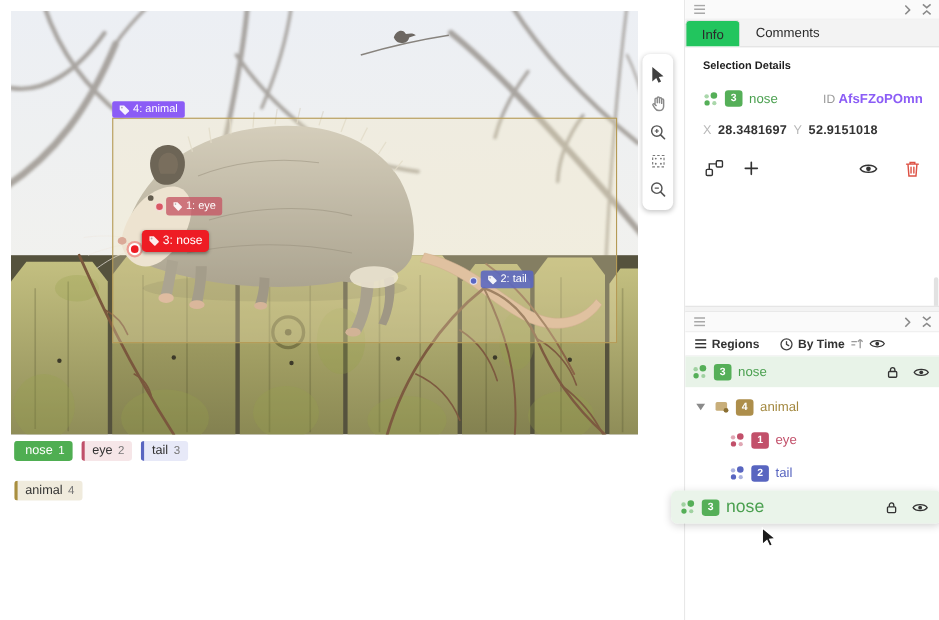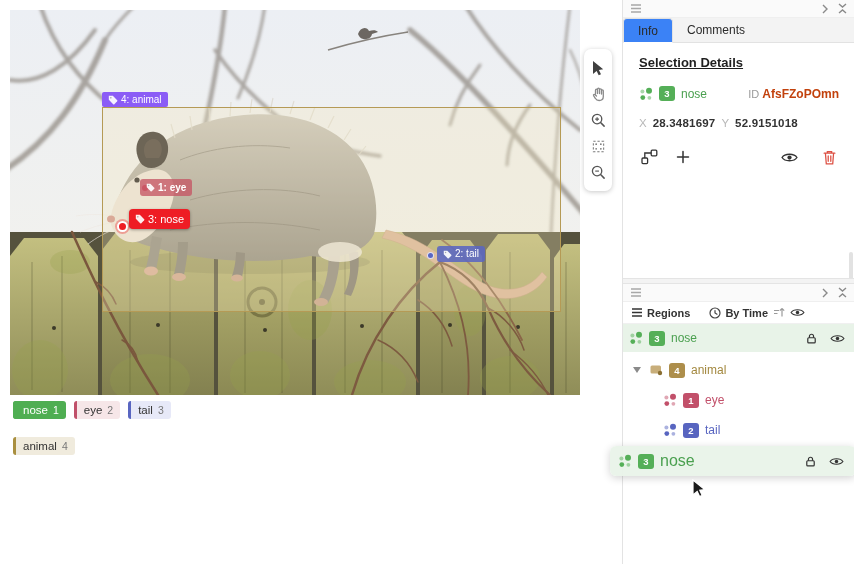--- a/index.html
+++ b/index.html
@@ -11,21 +11,21 @@
   .photo-wrap { position:absolute; left:10px; top:10px; width:570px; height:385px; }
   .photo-wrap svg.photo { position:absolute; left:0; top:0; }
 
   
   .bbox { position:absolute; left:92px; top:97px; width:459px; height:205px;
           border:1px solid #b59a55; background:rgba(243,229,187,.30); }
   .img-label { position:absolute; display:flex; align-items:center; gap:3px; color:#fff;
                font-size:10px; line-height:1; padding:0 6px; height:15px; border-radius:2px; white-space:nowrap; }
   .img-label svg { flex:0 0 auto; }
   .lbl-animal { left:92px; top:82px; background:#8b5cf6; }
-  .lbl-eye    { left:130px; top:169px; height:17px; border-radius:3px; background:rgba(197,86,100,.78);font-weight:bold; }
+  .lbl-eye    { left:141px; top:169px; height:17px; border-radius:3px; background:rgba(197,86,100,.78); }
   .lbl-nose   { left:119px; top:199px; height:20px; border-radius:4px; background:#ee1c24; font-size:11px;
                 box-shadow:0 1px 3px rgba(0,0,0,.35); }
   .lbl-tail   { left:427px; top:236px; height:16px; border-radius:3px; background:rgba(90,102,194,.88); }
   .kp { position:absolute; border-radius:50%; }
   .kp-eye  { left:131px; top:174px; width:8px; height:8px; background:#d95864; border:1px solid rgba(255,255,255,.75); }
   .kp-nose { left:107px; top:211px; width:11px; height:11px; background:#ee1c24; border:2px solid #fff;
              box-shadow:0 0 0 2px rgba(238,28,36,.35); }
   .kp-tail { left:417px; top:242px; width:7px; height:7px; background:#5a66c2; border:1px solid rgba(255,255,255,.8); }
 
   
@@ -62,32 +62,32 @@
   .panel { position:absolute; left:0; width:232px; background:#fff; }
   .p-info { top:0; height:278px; }
   .p-regions { top:284px; height:280px; }
   .pdivider { position:absolute; left:0; top:278px; width:232px; height:6px; background:#f3f3f3;
               border-top:1px solid #e4e4e4; border-bottom:1px solid #e4e4e4; }
   .ph { height:18px; background:#fafafa; border-bottom:1px solid #efefef; display:flex; align-items:center;
         justify-content:space-between; padding:0 8px; }
   .ph-right { display:flex; gap:10px; align-items:center; }
   .tabs { display:flex; background:#f3f3f3; border-bottom:1px solid #e2e2e2; height:25px; }
   .tab { padding:0 14px; line-height:24px; font-size:12px; color:#2b2b2b; cursor:pointer; }
-  .tab.active { background:#3b82f6; border:1px solid #e2e2e2; border-bottom:1px solid #fff; margin-bottom:-1px;
+  .tab.active { background:#22c55e; border:1px solid #e2e2e2; border-bottom:1px solid #fff; margin-bottom:-1px;
                 border-top-left-radius:4px; border-top-right-radius:4px; }
   .p-body { padding:12px 16px 0; position:relative; }
-  .p-body h3 { font-size:13px; color:#1f1f1f; margin-bottom:16px;text-decoration:underline; }
+  .p-body h3 { font-size:10px; color:#1f1f1f; margin-bottom:16px; }
   .sel-row { display:flex; align-items:center; gap:6px; }
   .badge { display:inline-flex; align-items:center; justify-content:center; min-width:16px; height:15px;
            padding:0 3px; border-radius:3px; color:#fff; font-size:9.5px; font-weight:bold; }
   .bg-green { background:#55af58; } .bg-tan { background:#ad8e4b; } .bg-red { background:#c2506a; } .bg-blue { background:#5865c0; }
   .tx-green { color:#4ba050; } .tx-tan { color:#a3883f; } .tx-red { color:#c2506a; } .tx-blue { color:#5865c0; }
   .rname { font-size:12px; }
   .idwrap { margin-left:auto; font-size:11px; color:#9a9a9a; white-space:nowrap; }
-  .idval { color:#c2410c; font-size:12px; font-weight:bold; }
+  .idval { color:#8b5cf6; font-size:12px; font-weight:bold; }
   .coords { display:flex; align-items:center; gap:6px; margin-top:16px; font-size:11.5px; white-space:nowrap; overflow:hidden; }
   .ccap { color:#b8b8b8; } .cval { color:#333; font-weight:bold; letter-spacing:.2px; }
   .acts { display:flex; align-items:center; margin-top:18px; }
   .act { width:20px; height:20px; display:flex; align-items:center; justify-content:center; cursor:pointer; margin-right:14px; }
   .act.right { margin-left:auto; margin-right:0; }
   .act.right2 { margin-left:20px; margin-right:0; }
   .scrollnub { position:absolute; right:2px; top:252px; width:4px; height:30px; border-radius:2px; background:#e2e2e2; }
 
   
   .rtoolbar { height:22px; display:flex; align-items:center; padding:0 8px; border-bottom:1px solid #f0f0f0;

